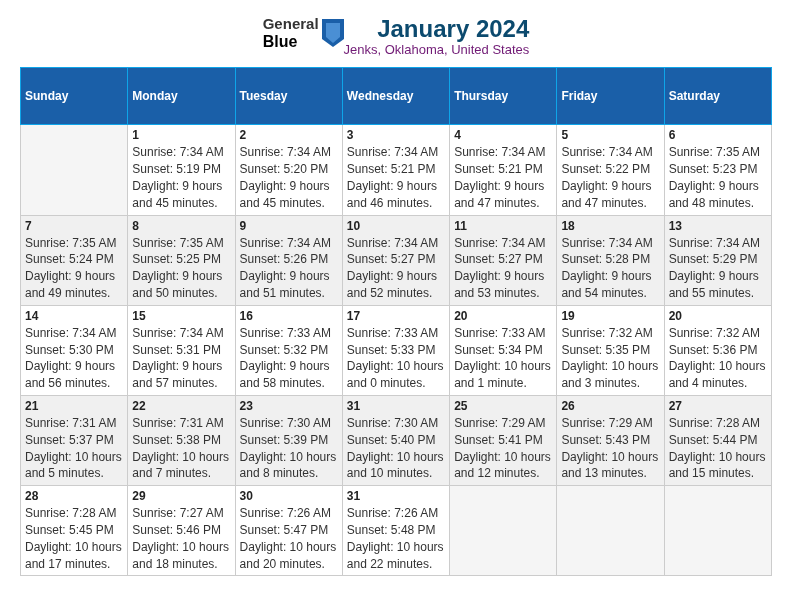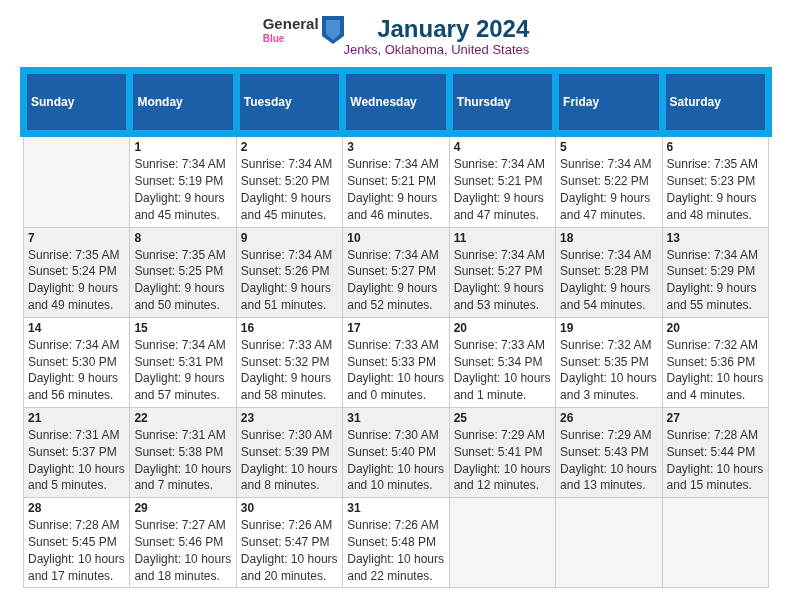--- a/index.html
+++ b/index.html
@@ -29,23 +29,23 @@
       display: flex;
       flex-direction: column;
       line-height: 1.1;
     }
     .logo-general {
       font-size: 15px;
       font-weight: bold;
       color: #333;
     }
     .logo-blue {
-      font-size: 10px;
-      font-weight: bold;
-      color: #ec4899;
+      font-size: 16px;
+      font-weight: bold;
+      color: #000000;
     }
     .logo-icon {
       width: 22px;
       height: 28px;
       margin-left: 3px;
     }
     .title-block {
       text-align: right;
     }
     .month-title {
@@ -63,21 +63,21 @@
       border-collapse: collapse;
       table-layout: fixed;
     }
     .calendar th {
       background: #1a5fa8;
       color: #fff;
       font-size: 12px;
       font-weight: bold;
       padding: 21px 4px;
       text-align: left;
-      border: 7px solid #0ea5e9;
+      border: 1px solid #0ea5e9;
     }
     .calendar td {
       border: 1px solid #ccc;
       vertical-align: top;
       padding: 3px 4px;
       font-size: 9.5px;
       color: #333;
       height: 88px;
       background: #fff;
     }

